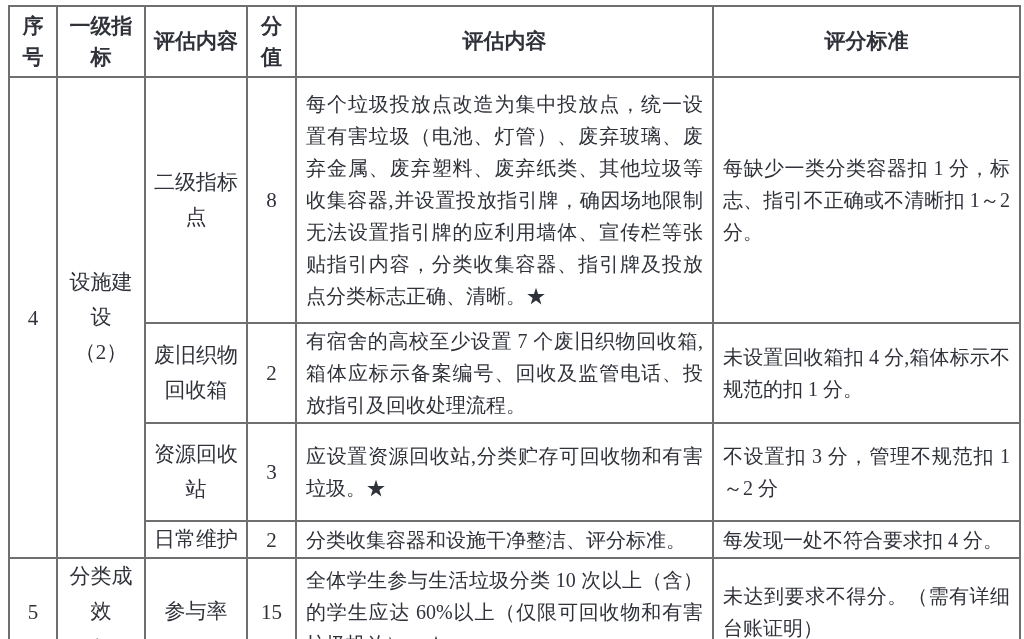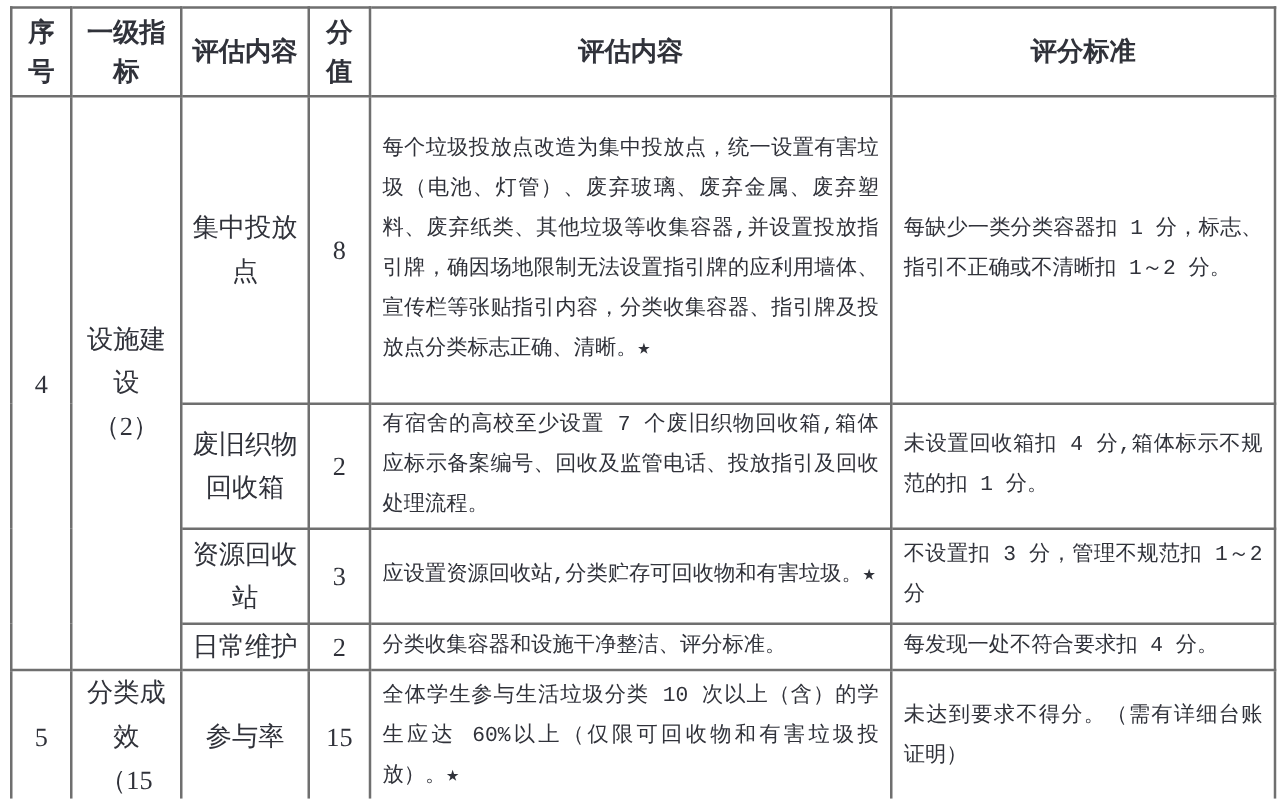--- a/index.html
+++ b/index.html
@@ -31,21 +31,21 @@
   col.w-serial  { width: 48px; }
   col.w-level1  { width: 88px; }
   col.w-level2  { width: 102px; }
   col.w-score   { width: 49px; }
   col.w-content { width: 417px; }
   col.w-standard{ width: 307px; }
   
   tr.r-head { height: 71px; }
   tr.r-4a   { height: 246px; }
   tr.r-4b   { height: 93px; margin-left: 28px; }
-  tr.r-4c   { height: 76px; }
+  tr.r-4c   { height: 98px; }
   tr.r-4d   { height: 35px; margin-left: 30px; }
   tr.r-5    { height: 100px; }
 
   th.hcell {
     font-size: 21px;
     font-weight: bold;
     text-align: center;
     line-height: 31px;
     white-space: pre-line;
     padding: 0 2px;
@@ -56,26 +56,25 @@
     line-height: 30px;
   }
   td.c-level1, td.c-level2 {
     font-size: 21px;
     text-align: center;
     line-height: 35px;
     white-space: pre-line;
     padding: 0 2px;
   }
   td.c-content, td.c-standard {
-    font-size: 17px;
+    font-size: 20px;
     line-height: 32px;
     text-align: justify;
     text-justify: inter-character;
     padding: 1px 9px;
-    font-family: Liberation Mono, monospace;
   }
 </style>
 </head>
 <body>
 
 <div class="page">
   <table class="eval">
     <colgroup>
       <col class="w-serial">
       <col class="w-level1">
@@ -96,21 +95,21 @@
         <th class="hcell">评估内容</th>
         <th class="hcell">评分标准</th>
       </tr>
     </thead>
     <tbody>
       <tr class="r-4a">
         <td class="c-serial" rowspan="4">4</td>
         <td class="c-level1" rowspan="4">设施建
 设
 （2）</td>
-        <td class="c-level2">集中投放
+        <td class="c-level2">二级指标
 点</td>
         <td class="c-score">8</td>
         <td class="c-content">每个垃圾投放点改造为集中投放点，统一设置有害垃圾（电池、灯管）、废弃玻璃、废弃金属、废弃塑料、废弃纸类、其他垃圾等收集容器,并设置投放指引牌，确因场地限制无法设置指引牌的应利用墙体、宣传栏等张贴指引内容，分类收集容器、指引牌及投放点分类标志正确、清晰。★</td>
         <td class="c-standard">每缺少一类分类容器扣 1 分，标志、指引不正确或不清晰扣 1～2 分。</td>
       </tr>
       <tr class="r-4b">
         <td class="c-level2">废旧织物
 回收箱</td>
         <td class="c-score">2</td>
         <td class="c-content">有宿舍的高校至少设置 7 个废旧织物回收箱,箱体应标示备案编号、回收及监管电话、投放指引及回收处理流程。</td>

